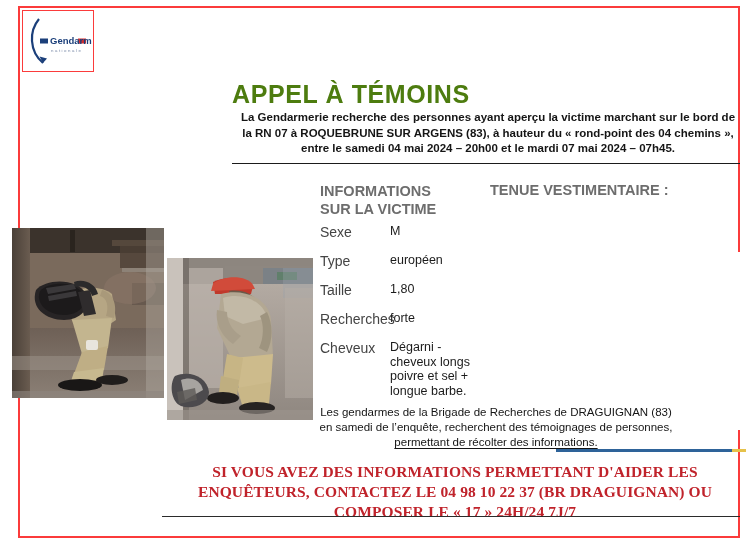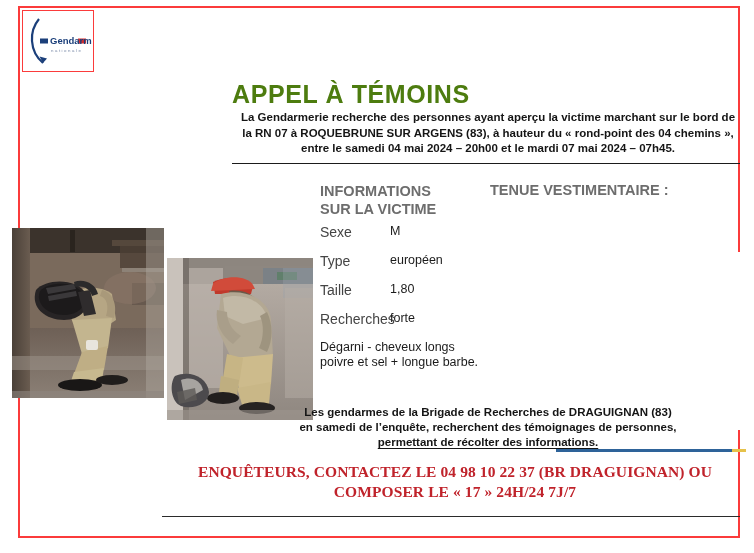--- a/index.html
+++ b/index.html
@@ -105,23 +105,23 @@
     overflow: hidden;
     background: #7d7468;
   }
   #photo-1 { left: 12px;  top: 228px; width: 152px; height: 170px; }
   #photo-2 { left: 167px; top: 258px; width: 146px; height: 162px; }
   .photo svg { display: block; }
 
   
   #brigade {
     position: absolute;
-    left: 236px; top: 405px; width: 504px;
+    left: 244px; top: 405px; width: 504px;
     text-align: center;
-    font-size: 11.5px; font-weight: bold;
+    font-size: 11.5px; font-weight: normal;
     color: #151515; line-height: 15px;
   }
   #brigade .underlined { text-decoration: underline; text-underline-offset: 2px; }
   #rule-blue {
     position: absolute;
     left: 556px; top: 449px;
     width: 176px; height: 2.5px;
     background: #2e6399;
   }
   #rule-yellow {
@@ -192,20 +192,21 @@
     </div>
     <div class="row">
       <div class="lbl">Taille</div>
       <div class="val">1,80</div>
     </div>
     <div class="row">
       <div class="lbl">Recherches</div>
       <div class="val">forte</div>
     </div>
     <div class="row last">
+      <div class="lbl">Cheveux</div>
       <div class="val">Dégarni - cheveux longs poivre et sel + longue barbe.</div>
     </div>
   </div>
 
   <div id="tenue-heading">TENUE VESTIMENTAIRE :</div>
 
   <div class="photo" id="photo-1">
     <svg width="152" height="170" viewBox="0 0 152 170">
       <defs>
         <linearGradient id="g1floor" x1="0" y1="0" x2="0" y2="1">
@@ -292,18 +293,19 @@
 
   <div id="brigade">
     <div>Les gendarmes de la Brigade de Recherches de DRAGUIGNAN (83)</div>
     <div>en samedi de l’enquête, recherchent des témoignages de personnes,</div>
     <div class="underlined">permettant de récolter des informations.</div>
   </div>
   <div id="rule-blue"></div>
   <div id="rule-yellow"></div>
 
   <div id="callout">
+    <div>SI VOUS AVEZ DES INFORMATIONS PERMETTANT D'AIDER LES</div>
     <div>ENQUÊTEURS, CONTACTEZ LE 04 98 10 22 37 (BR DRAGUIGNAN)  OU</div>
     <div>COMPOSER LE « 17 »  24H/24 7J/7</div>
   </div>
   <div id="rule-bottom"></div>
 
 </div>
 
 </body></html>

